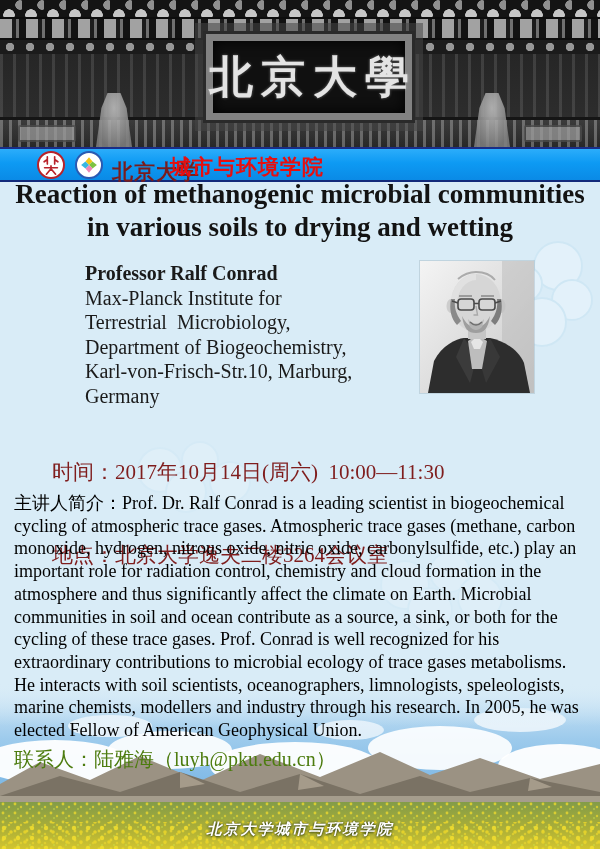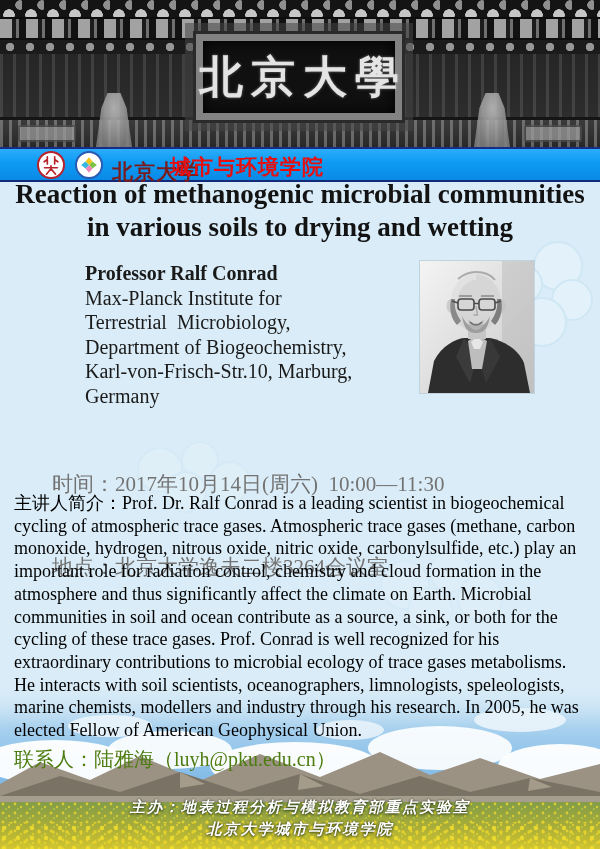--- a/index.html
+++ b/index.html
@@ -32,21 +32,21 @@
       linear-gradient(180deg,#262626 0%, #2c2c2c 60%, #343434 100%);
   }
   .gate-beam{ position:absolute; left:0; bottom:0; width:100%; height:30px;
     background:
       repeating-linear-gradient(90deg, rgba(170,170,170,.45) 0 3px, rgba(30,30,30,.15) 3px 9px),
       linear-gradient(180deg,#404040,#2a2a2a);
     border-top:3px solid #151515;
   }
   .gate-panel{ position:absolute; bottom:5px; width:58px; height:17px; background:#9a9a9a; opacity:.75; border-radius:2px; border:2px solid #4c4c4c; }
   .gate-panel.left{ left:18px; } .gate-panel.right{ right:18px; }
-  .plaque{ position:absolute; left:196px; top:-20px; width:206px; height:86px;
+  .plaque{ position:absolute; left:206px; top:-20px; width:206px; height:86px;
     background:#101010; border:7px solid #828282; outline:3px solid #2a2a2a;
     box-shadow:0 0 0 11px rgba(70,70,70,.55), inset 0 0 14px #000;
     display:flex; align-items:center; justify-content:center; z-index:3;
   }
   .plaque-text{ color:#e4e4e4; font-size:44px; font-weight:bold; letter-spacing:8px; text-indent:8px;
     text-shadow:0 0 3px rgba(255,255,255,.4); white-space:nowrap; }
   .statue{ position:absolute; bottom:0; width:36px; height:54px; opacity:.85;
     background:radial-gradient(ellipse at 50% 28%, #c4c4c4, #808080 75%);
     clip-path:polygon(32% 0,68% 0,85% 28%,100% 100%,0 100%,15% 28%);
   }
@@ -68,21 +68,21 @@
   .wm{ position:absolute; opacity:.5; z-index:0; }
   
   .title{ position:absolute; left:0; top:178px; width:600px; text-align:center;
     font-size:27px; font-weight:bold; line-height:33px; color:#131313; z-index:3; }
   
   .speaker{ position:absolute; left:85px; top:261px; font-size:20px; line-height:24.5px; color:#1a1a1a; z-index:3; }
   .speaker-name{ font-weight:bold;font-family:Liberation Serif, serif; }
   .speaker-lines{ white-space:pre-wrap; }
   .portrait{ position:absolute; left:420px; top:261px; width:114px; height:132px; z-index:3; box-shadow:0 0 0 1px rgba(120,140,150,.25); }
   
-  .event{ position:absolute; left:52px; top:416px; font-size:21px; line-height:27.5px; color:#737373; z-index:3; white-space:pre-wrap; }
+  .event{ position:absolute; left:52px; top:404px; font-size:21px; line-height:27.5px; color:#7f1d1d; z-index:3; white-space:pre-wrap; }
   
   .bio{ position:absolute; left:14px; top:492px; width:576px; font-size:18px; line-height:22.7px; color:#000000; z-index:4; }
   .contact{ position:absolute; left:14px; top:746px; font-size:20px; color:#4d7c0f; z-index:4; }
   
   .landscape{ position:absolute; left:0; top:684px; width:600px; height:165px; z-index:1; }
   .footer-fade{ position:absolute; left:0; top:684px; width:600px; height:42px; z-index:2;
     background:linear-gradient(180deg,#d9ecf7 0%, rgba(217,236,247,0) 100%); }
   .organizer{ position:absolute; left:0; width:600px; text-align:center; color:#fff;
     font-size:15px; font-style:italic; font-weight:bold; letter-spacing:2px; z-index:5;
     text-shadow:0 1px 3px rgba(30,50,15,.85), 0 0 2px rgba(0,0,0,.6); }
@@ -252,16 +252,15 @@
         <path d="M300,90 L324,102 L298,106 Z"></path>
         <path d="M530,94 L552,103 L528,107 Z"></path>
     </g>
     <rect x="0" y="112" width="600" height="8" fill="#cfc8b5" opacity=".5"></rect>
     <rect x="0" y="118" width="600" height="47" fill="url(#field)"></rect>
     <rect x="0" y="118" width="600" height="47" fill="url(#flowers)" opacity=".8"></rect>
     <rect x="0" y="138" width="600" height="27" fill="url(#flowers2)" opacity=".9"></rect>
   </svg>
   <div class="footer-fade"></div>
 
-  <div class="organizer l1">主办：地表过程分析与模拟教育部重点实验室</div>
   <div class="organizer l2">北京大学城市与环境学院</div>
 
 </div>
 
 </body></html>

